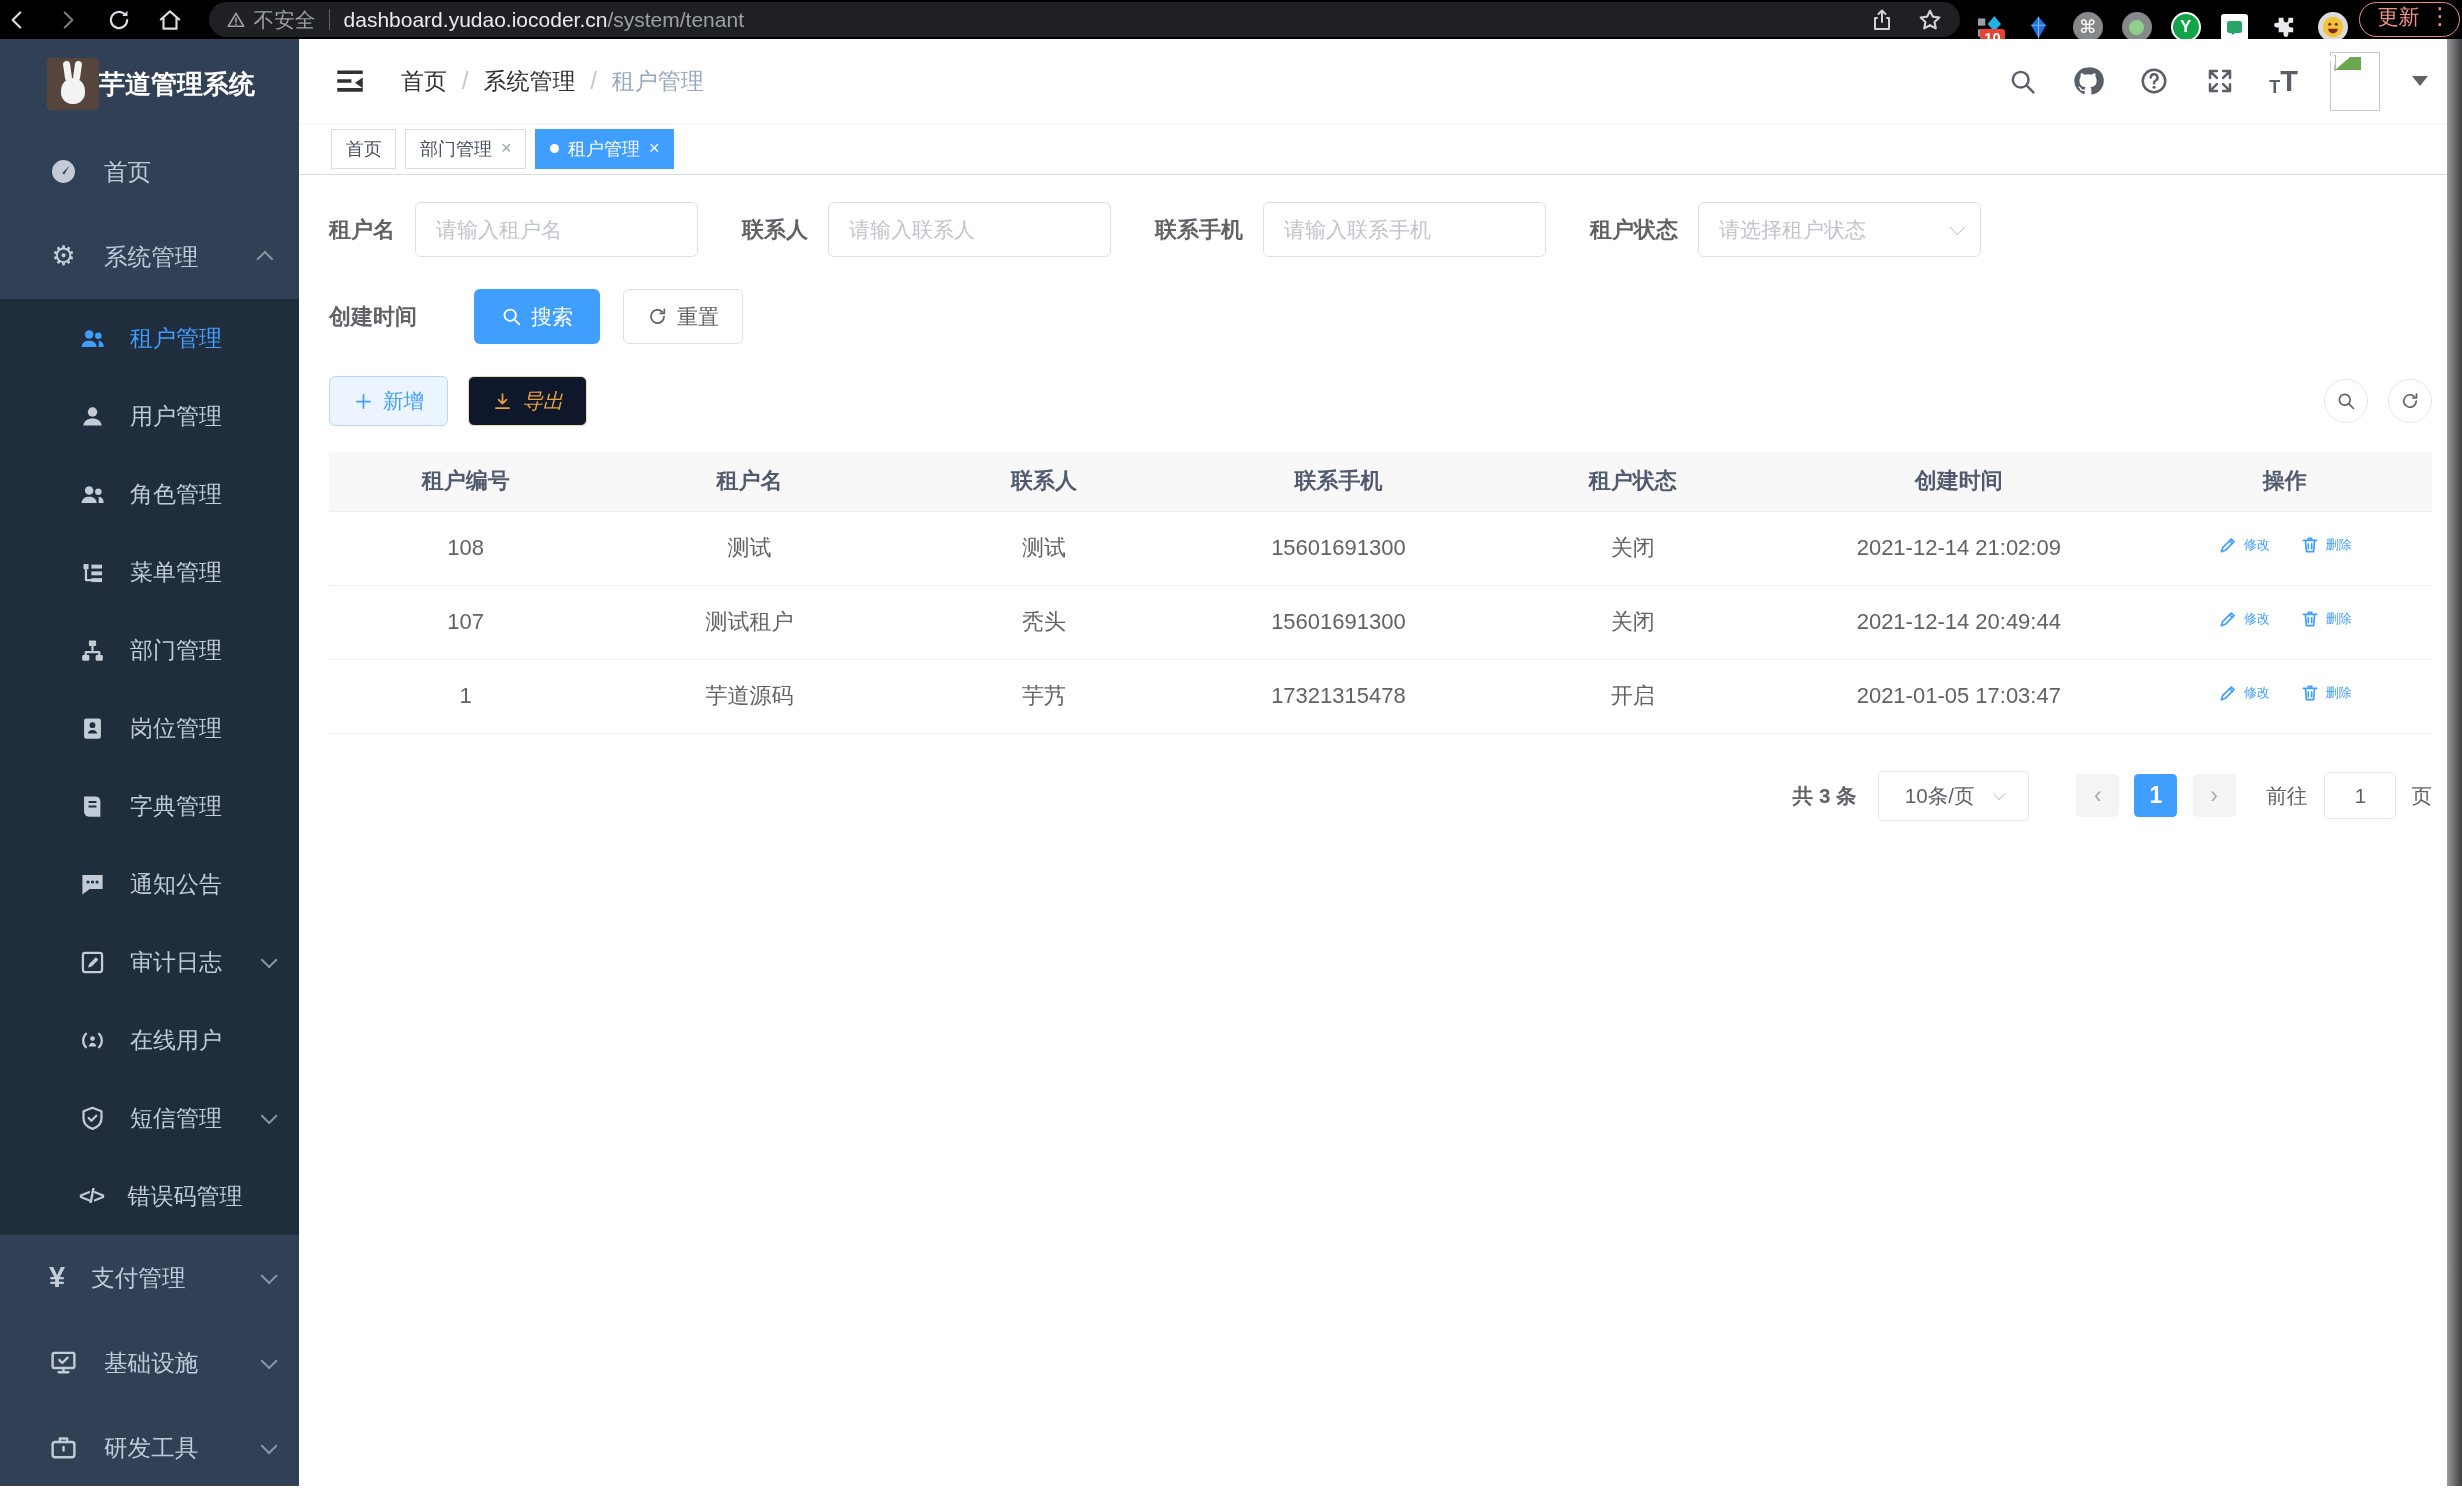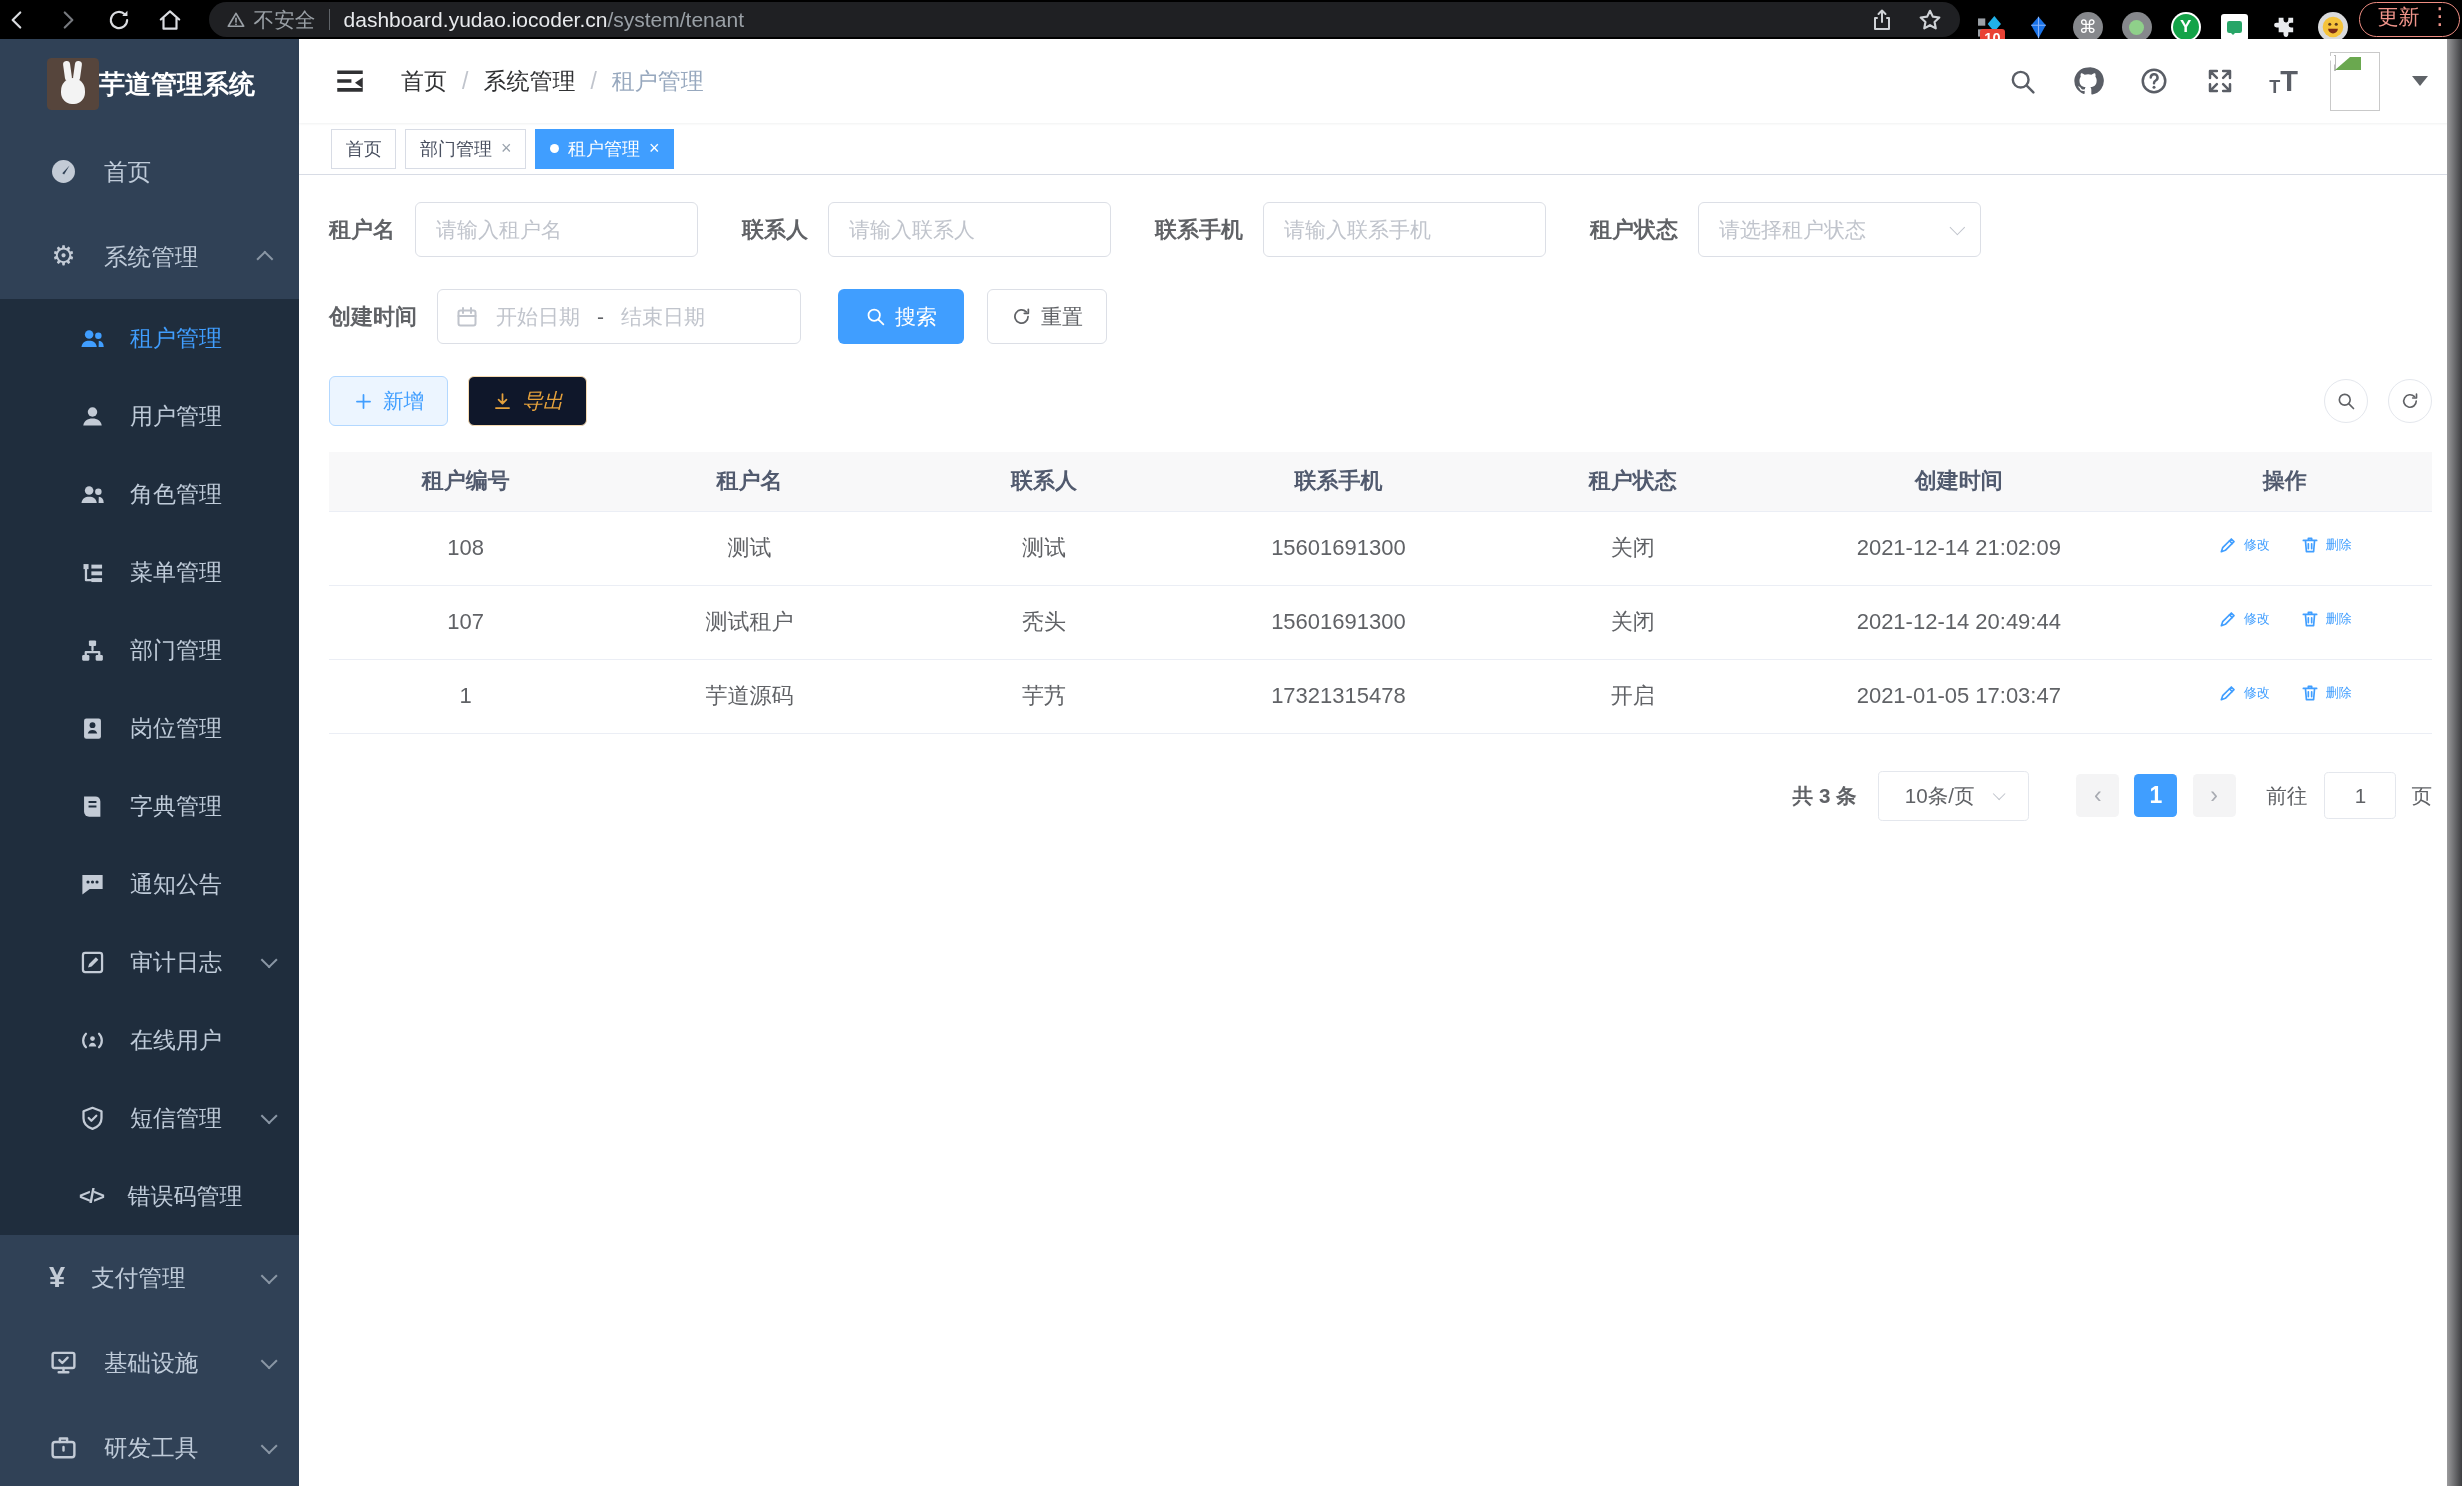--- a/index.html
+++ b/index.html
@@ -589,28 +589,20 @@
           <span class="sel-wrap">
             <input class="f-input" readonly="" placeholder="请选择租户状态" style="">
             <span class="sel-chev"></span>
           </span>
         </div>
       </div>
 
       <div class="filter-row">
         <div class="f-item" style="margin-right:0;">
           <span class="f-label">创建时间</span>
-          <span class="date-box">
-            <svg class="cal" viewBox="0 0 32 32" width="24" height="24">
-                <use href="#i-calendar"></use>
-              </svg>
-            <span>开始日期</span>
-            <span class="dash">-</span>
-            <span>结束日期</span>
-          </span>
         </div>
         <button class="btn btn-primary">
           <svg viewBox="0 0 28 28" width="21" height="21">
               <use href="#i-search"></use>
             </svg>
           <span>搜索</span>
         </button>
         <button class="btn btn-default">
           <svg viewBox="0 0 28 28" width="21" height="21">
               <use href="#i-refresh"></use>

